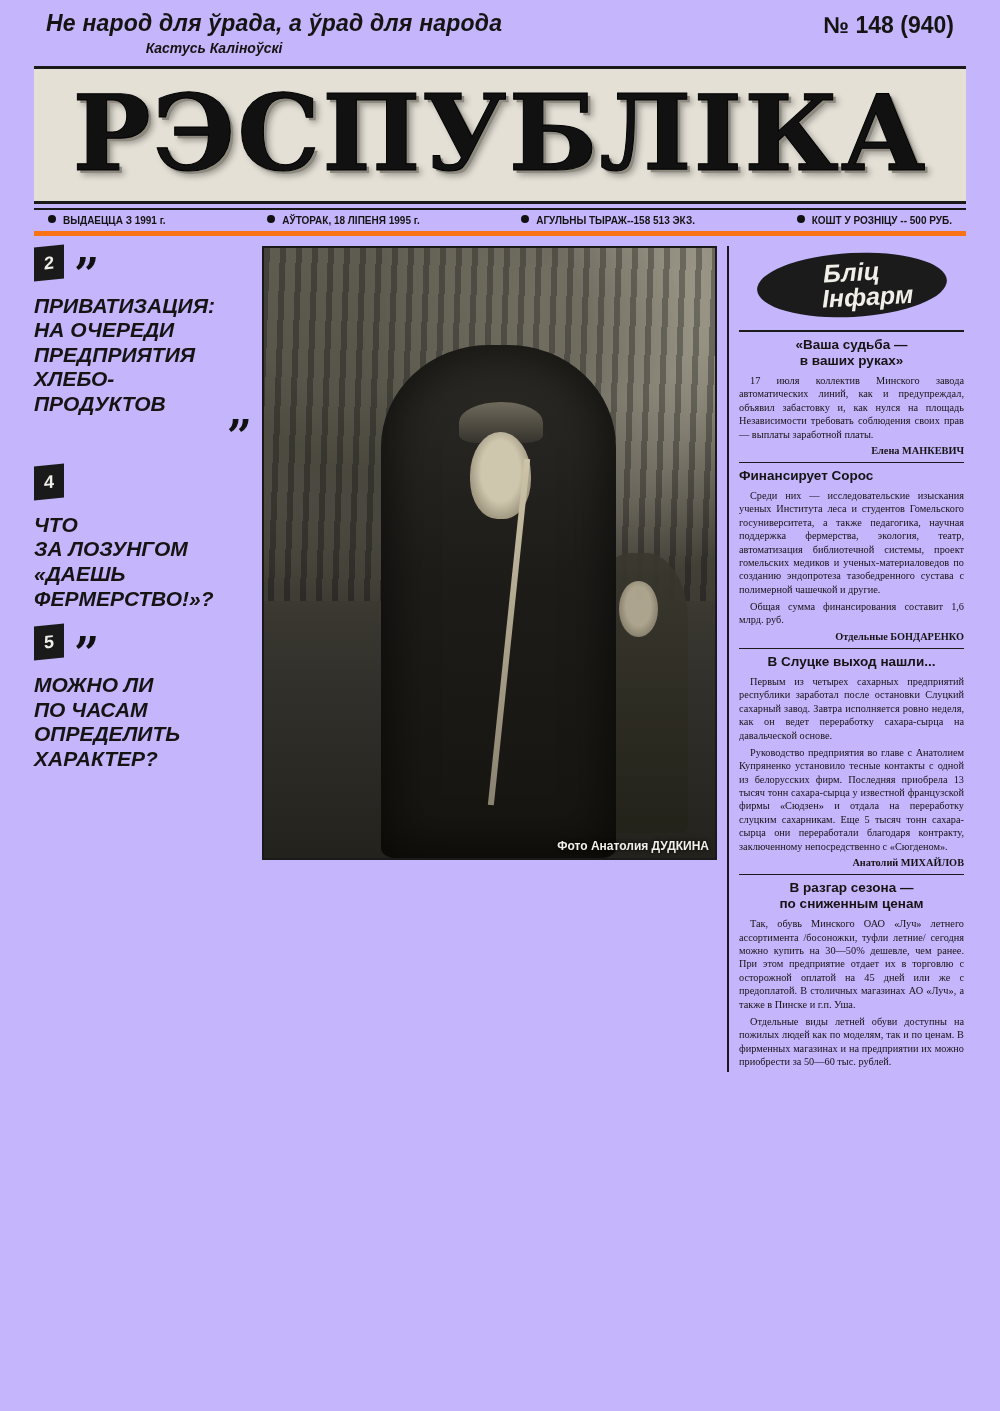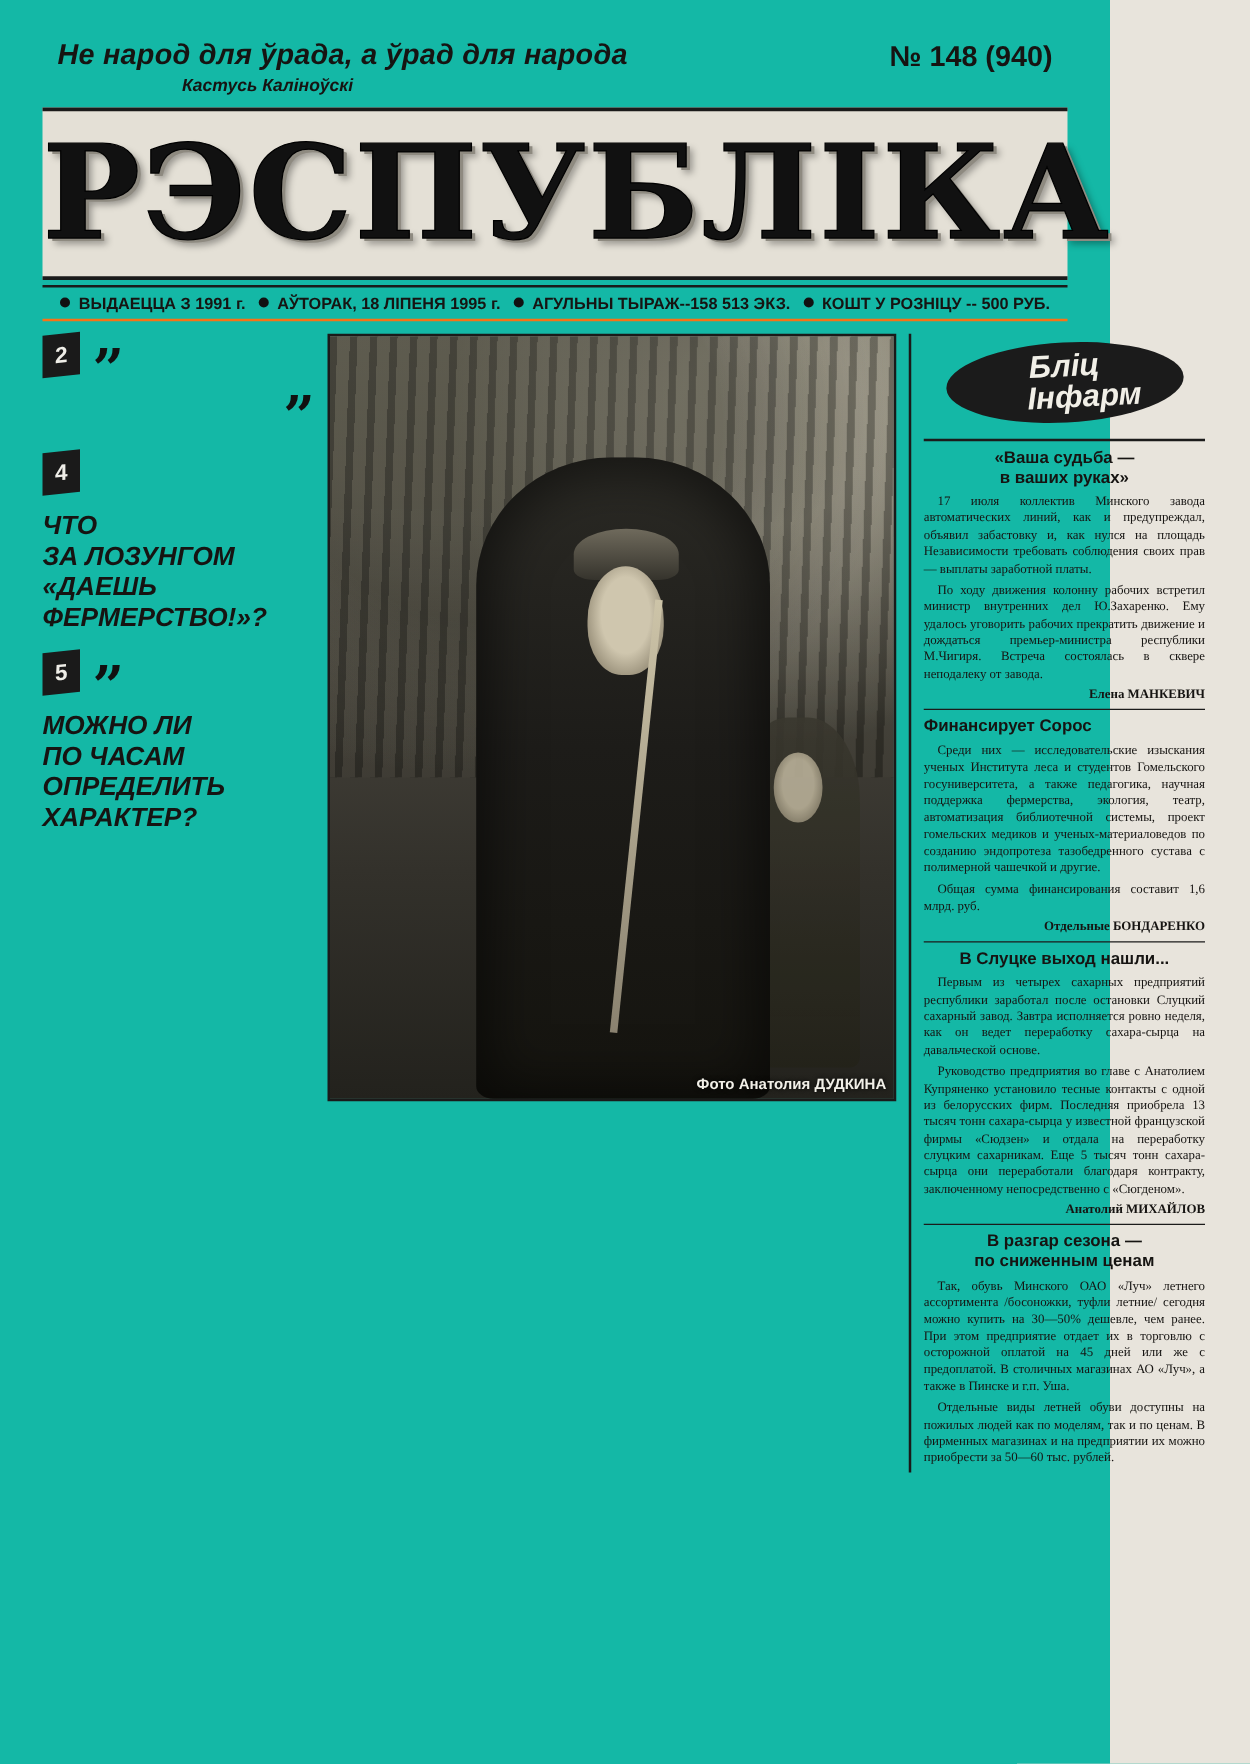--- a/index.html
+++ b/index.html
@@ -5,24 +5,24 @@
   html,body{margin:0;padding:0;}
   body{
     width:1000px;height:1411px;
     background:#e8e4dc;
     font-family:"Liberation Sans", sans-serif;
     color:#161412;
     overflow:hidden;
   }
   .page{
     position:relative;
-    width:888px;height:1411px;
-    background:#14b8a6;
+    width:1000px;height:1411px;
+    background:#c4b5fd;
     box-sizing:border-box;
-    padding:20px 34px 10px 34px;
+    padding:0 34px 10px 34px;
   }
   
   .topbar{
     display:flex;align-items:flex-start;justify-content:space-between;
     padding:10px 12px 6px 12px;
   }
   .motto{max-width:720px;}
   .motto-text{
     font-size:23px;font-weight:bold;font-style:italic;letter-spacing:.2px;
     line-height:1.15;
@@ -50,23 +50,23 @@
     letter-spacing:2px;
     color:#111;
     -webkit-text-stroke:1px #000;
     text-shadow:3px 3px 0 #8e8a80, 5px 5px 6px rgba(0,0,0,.35);
     padding:6px 0 10px 0;
     white-space:nowrap;
   }
   
   .infostrip{
     display:flex;align-items:center;justify-content:space-between;
-    border-top:2px solid #1a1a1a;border-bottom:2px solid #f97316;
+    border-top:2px solid #1a1a1a;border-bottom:5px solid #f97316;
     padding:5px 14px;margin-top:4px;
-    font-size:13px;font-weight:bold;
+    font-size:10px;font-weight:bold;
   }
   .infostrip span.item{white-space:nowrap;}
   .bullet{display:inline-block;width:8px;height:8px;border-radius:50%;background:#111;margin-right:7px;vertical-align:1px;}
   
   .grid{
     display:flex;gap:10px;margin-top:10px;
   }
   .col-left{width:218px;flex:0 0 218px;}
   .col-mid{width:455px;flex:0 0 455px;}
   .col-right{width:225px;flex:0 0 225px;border-left:2px solid #1a1a1a;padding-left:10px;}
@@ -202,20 +202,27 @@
 
   <div class="grid">
 
     <div class="col-left">
 
       <div class="teaser">
         <div class="teaser-head">
           <div class="pagenum">2</div>
           <div class="quote">”</div>
         </div>
+        <div class="teaser-text">
+          <div>ПРИВАТИЗАЦИЯ:</div>
+          <div>НА ОЧЕРЕДИ</div>
+          <div>ПРЕДПРИЯТИЯ</div>
+          <div>ХЛЕБО-</div>
+          <div>ПРОДУКТОВ</div>
+        </div>
         <div class="quote quote-right" style="padding-top:8px;">”</div>
       </div>
 
       <div class="teaser">
         <div class="teaser-head">
           <div class="pagenum">4</div>
         </div>
         <div class="teaser-text">
           <div>ЧТО</div>
           <div>ЗА ЛОЗУНГОМ</div>
@@ -262,21 +269,20 @@
           <div class="blitz-l2">Інфарм</div>
         </div>
       </div>
       <div class="rub-rule"></div>
 
       <div>
         <div class="rub-title" style="white-space:pre-line;">«Ваша судьба —
 в ваших руках»</div>
         <div class="rub-body">
           <p>17 июля коллектив Минского завода автоматических линий, как и предупреждал, объявил забастовку и, как нулся на площадь Независимости требовать соблюдения своих прав — выплаты заработной платы.</p>
-          <p>По ходу движения колонну рабочих встретил министр внутренних дел Ю.Захаренко. Ему удалось уговорить рабочих прекратить движение и дождаться премьер-министра республики М.Чигиря. Встреча состоялась в сквере неподалеку от завода.</p>
         </div>
         <div class="rub-author">Елена МАНКЕВИЧ</div>
       </div>
       <div class="hr-thin"></div>
 
       <div>
         <div class="rub-title right">Финансирует Сорос</div>
         <div class="rub-body">
           <p>Среди них — исследовательские изыскания ученых Института леса и студентов Гомельского госуниверситета, а также педагогика, научная поддержка фермерства, экология, театр, автоматизация библиотечной системы, проект гомельских медиков и ученых-материаловедов по созданию эндопротеза тазобедренного сустава с полимерной чашечкой и другие.</p>
           <p>Общая сумма финансирования составит 1,6 млрд. руб.</p>

